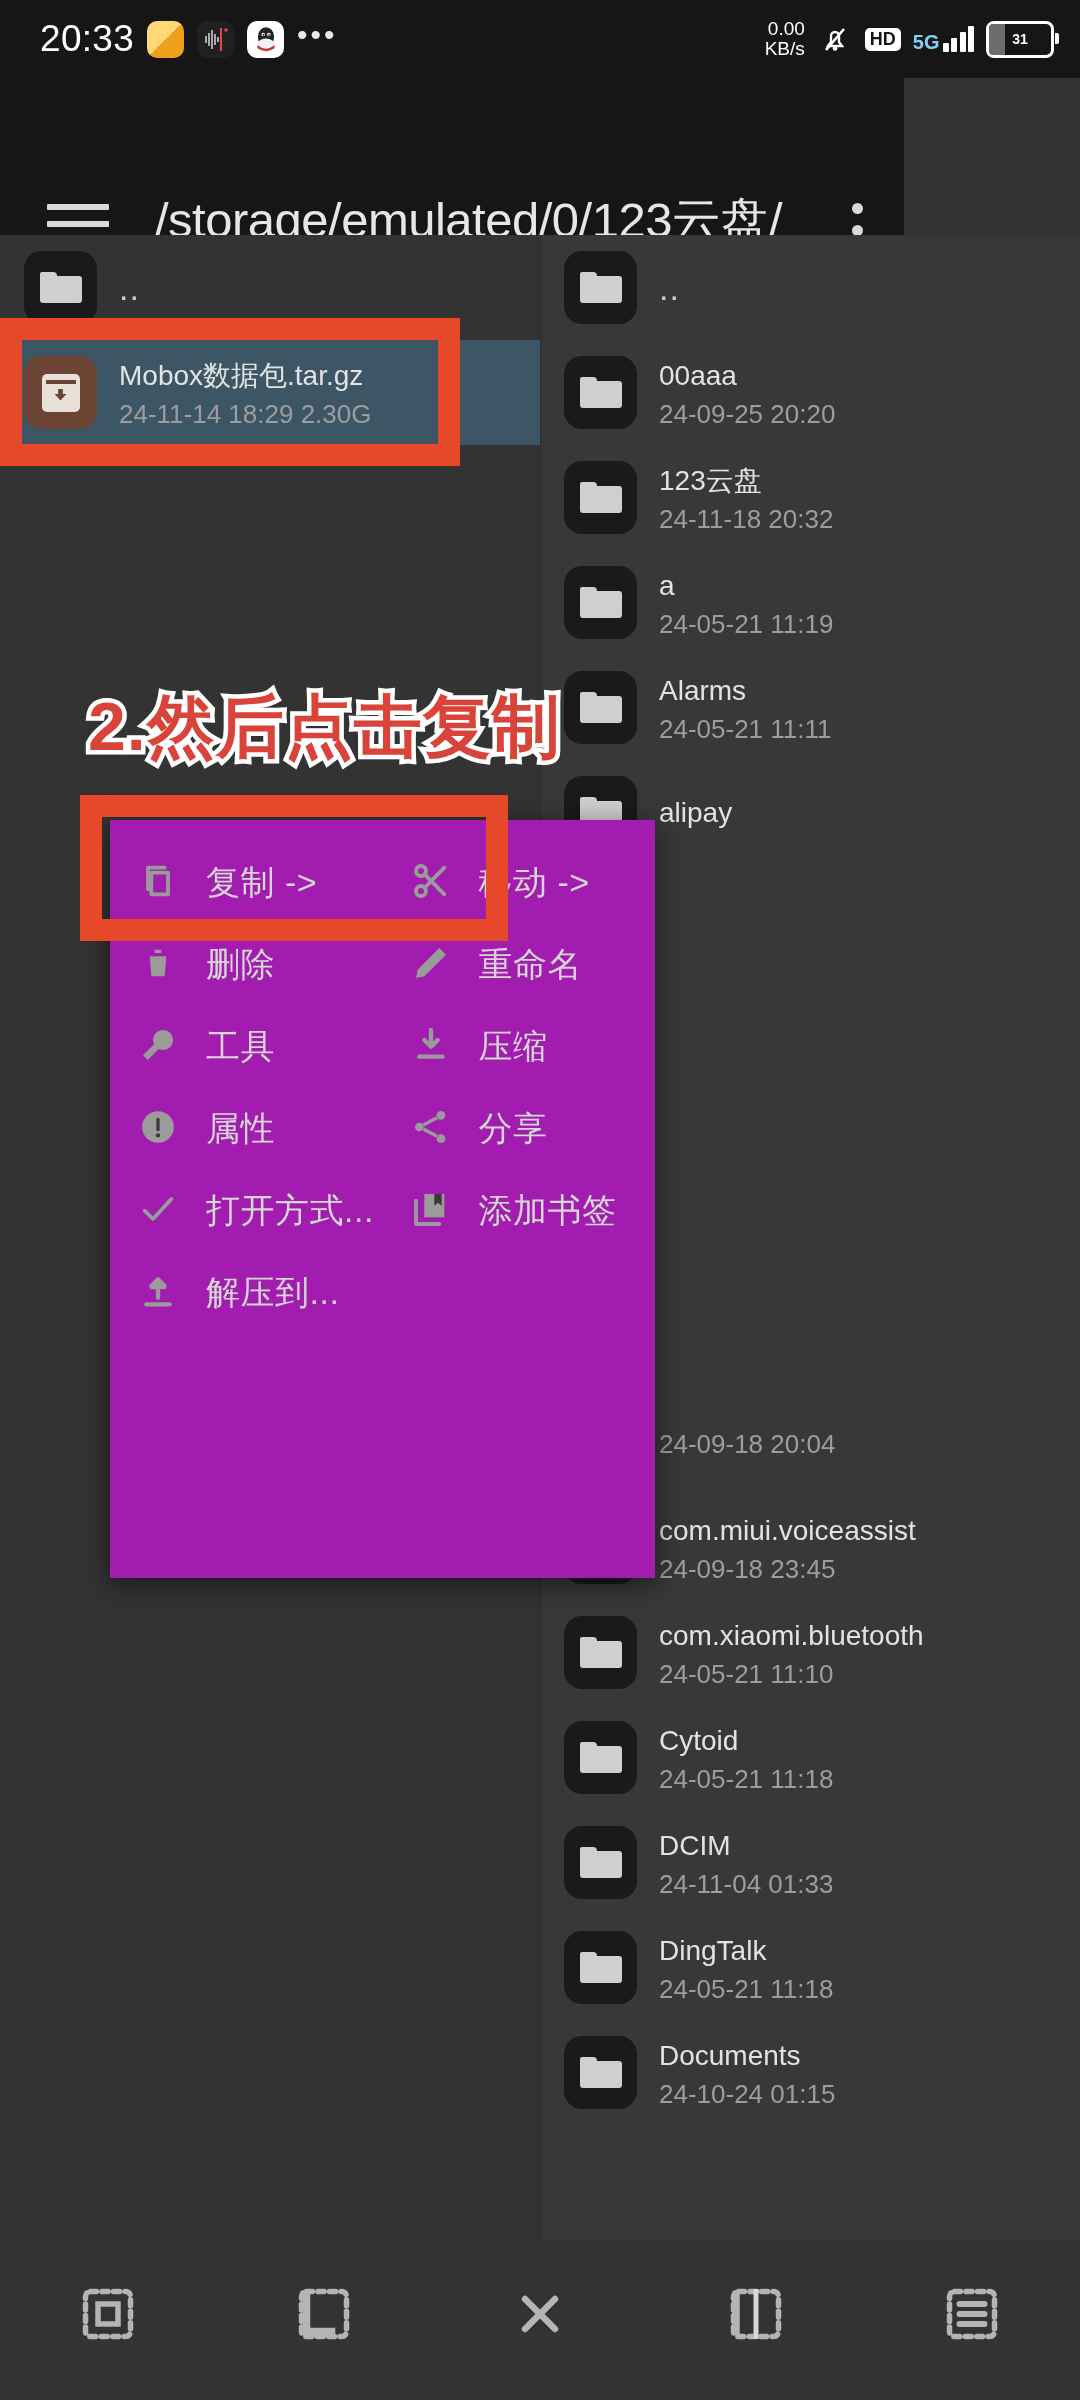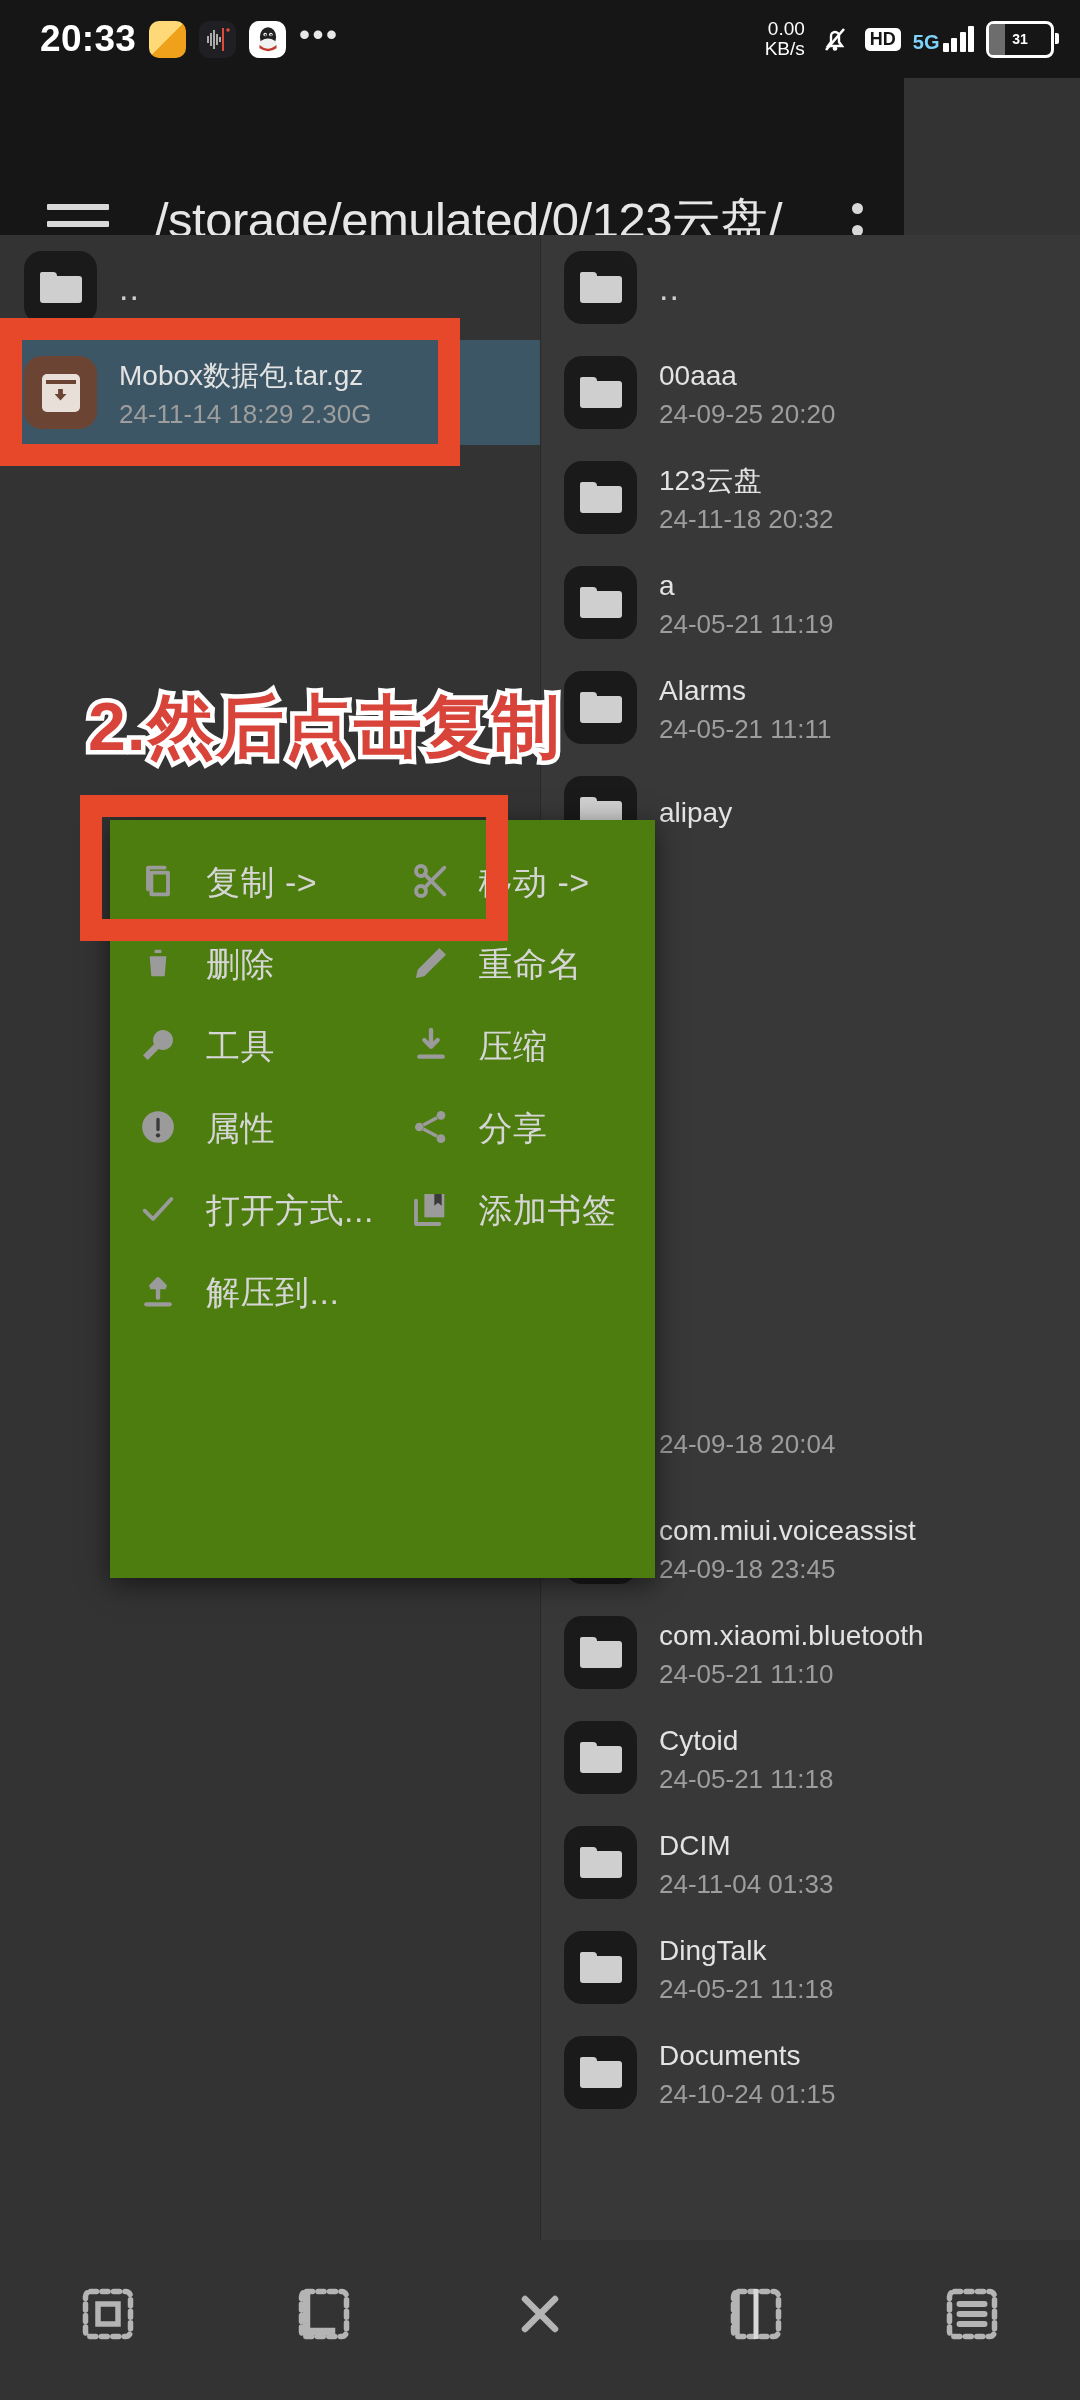--- a/index.html
+++ b/index.html
@@ -11,21 +11,21 @@
     -webkit-font-smoothing:antialiased;
   }
   .screen{position:relative;width:1080px;height:2400px;overflow:hidden;background:#333333;}
 
   
   .statusbar{
     position:absolute;left:0;top:0;width:1080px;height:78px;
     background:#161616;display:flex;align-items:center;box-sizing:border-box;
     padding:0 26px 0 40px;
   }
-  .sb-left{display:flex;align-items:center;gap:13px;flex:1;font-weight:bold;}
+  .sb-left{display:flex;align-items:center;gap:13px;flex:1;}
   .sb-time{color:#ffffff;font-size:37px;letter-spacing:0.3px;}
   .sb-ico{width:37px;height:37px;border-radius:10px;display:flex;align-items:center;justify-content:center;overflow:hidden;flex:none;}
   .ico-note{background:#f7b731;}
   .ico-note i{display:block;width:37px;height:37px;background:
      linear-gradient(135deg,#ffd978 0 50%,#f0a11c 50% 100%);}
   .ico-wave{background:#1f1f24;position:relative;}
   .ico-qq{background:#ffffff;display:flex;align-items:center;justify-content:center;}
   .sb-dots{color:#e8e8e8;font-size:30px;letter-spacing:3px;line-height:10px;padding-bottom:8px;}
   .sb-right{display:flex;align-items:center;gap:12px;}
   .sb-kbs{color:#fff;font-size:19px;font-weight:normal;line-height:20px;text-align:right;}
@@ -76,21 +76,21 @@
   .arch-glyph:after{content:"";position:absolute;left:13px;top:15px;width:12px;height:12px;background:#6b4434;
      clip-path:polygon(30% 0,70% 0,70% 45%,100% 45%,50% 100%,0 45%,30% 45%);}
   .rtext{margin-left:22px;min-width:0;}
   .rname{color:#e3e3e3;font-size:28px;line-height:40px;white-space:nowrap;}
   .rmeta{color:#9d9d9d;font-size:26px;line-height:32px;white-space:nowrap;margin-top:2px;}
   .row.dotdot .rname{font-size:34px;letter-spacing:1px;color:#cfcfcf;}
 
   
   .ctxmenu{
     position:absolute;left:110px;top:820px;width:545px;height:758px;
-    background:#4d7c0f;box-shadow:0 6px 26px rgba(0,0,0,.55);
+    background:#a21caf;box-shadow:0 6px 26px rgba(0,0,0,.55);
     display:grid;grid-template-columns:1fr 1fr;grid-auto-rows:82px;
     padding:22px 0;box-sizing:border-box;z-index:20;
     column-gap:0;row-gap:0;
   }
   .mi{display:flex;align-items:center;padding-left:28px;height:82px;cursor:pointer;}
   .mi .mlabel{color:#d6d6d6;font-size:34px;margin-left:28px;white-space:nowrap;letter-spacing:0.5px;}
   .mi svg{width:40px;height:40px;flex:none;}
 
   
   .hl-box{position:absolute;border:22px solid #e8482a;box-sizing:border-box;z-index:30;pointer-events:none;}

